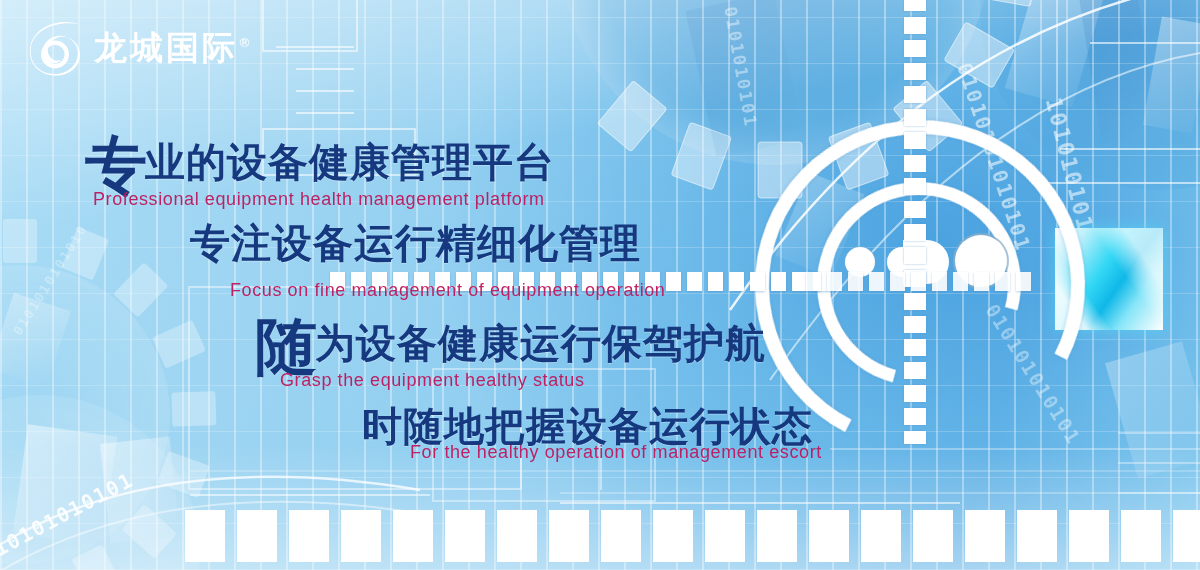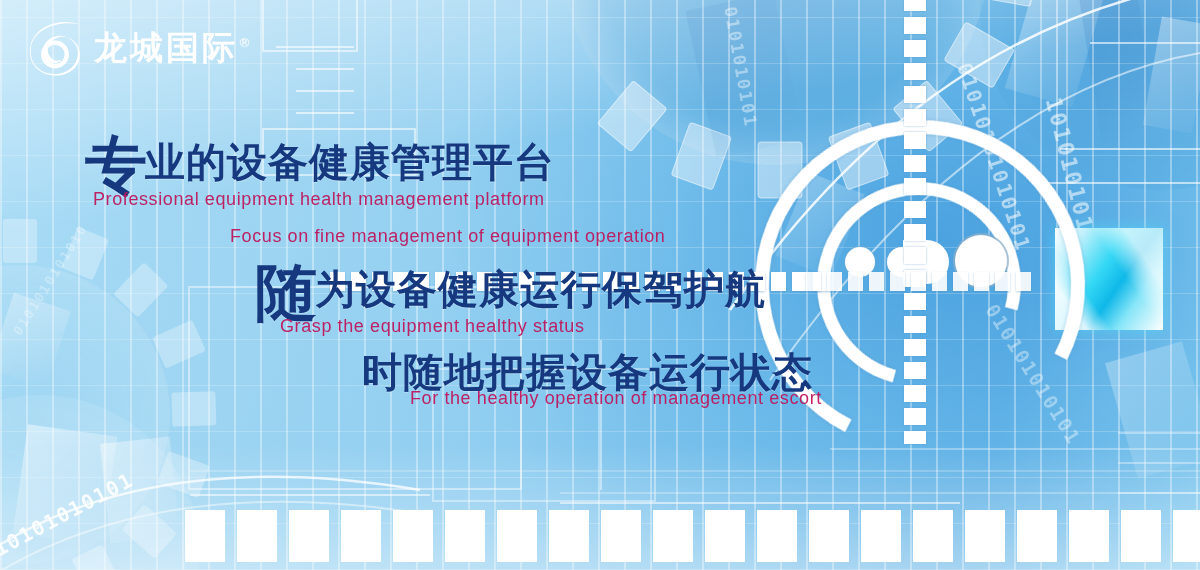--- a/index.html
+++ b/index.html
@@ -377,20 +377,21 @@
   </div>
 
   <div class="headlines">
 
     <div class="hl row1">
       <div class="cn"><span class="big">专</span><span>业的设备健康管理平台</span></div>
       <div class="en">Professional equipment health management platform</div>
     </div>
 
     <div class="hl row2">
+      <div class="cn">专注设备运行精细化管理</div>
       <div class="en">Focus on fine management of equipment operation</div>
     </div>
 
     <div class="hl row3">
       <div class="cn"><span class="big">随</span><span>为设备健康运行保驾护航</span></div>
       <div class="en">Grasp the equipment healthy status</div>
     </div>
 
     <div class="hl row4">
       <div class="cn">时随地把握设备运行状态</div>

